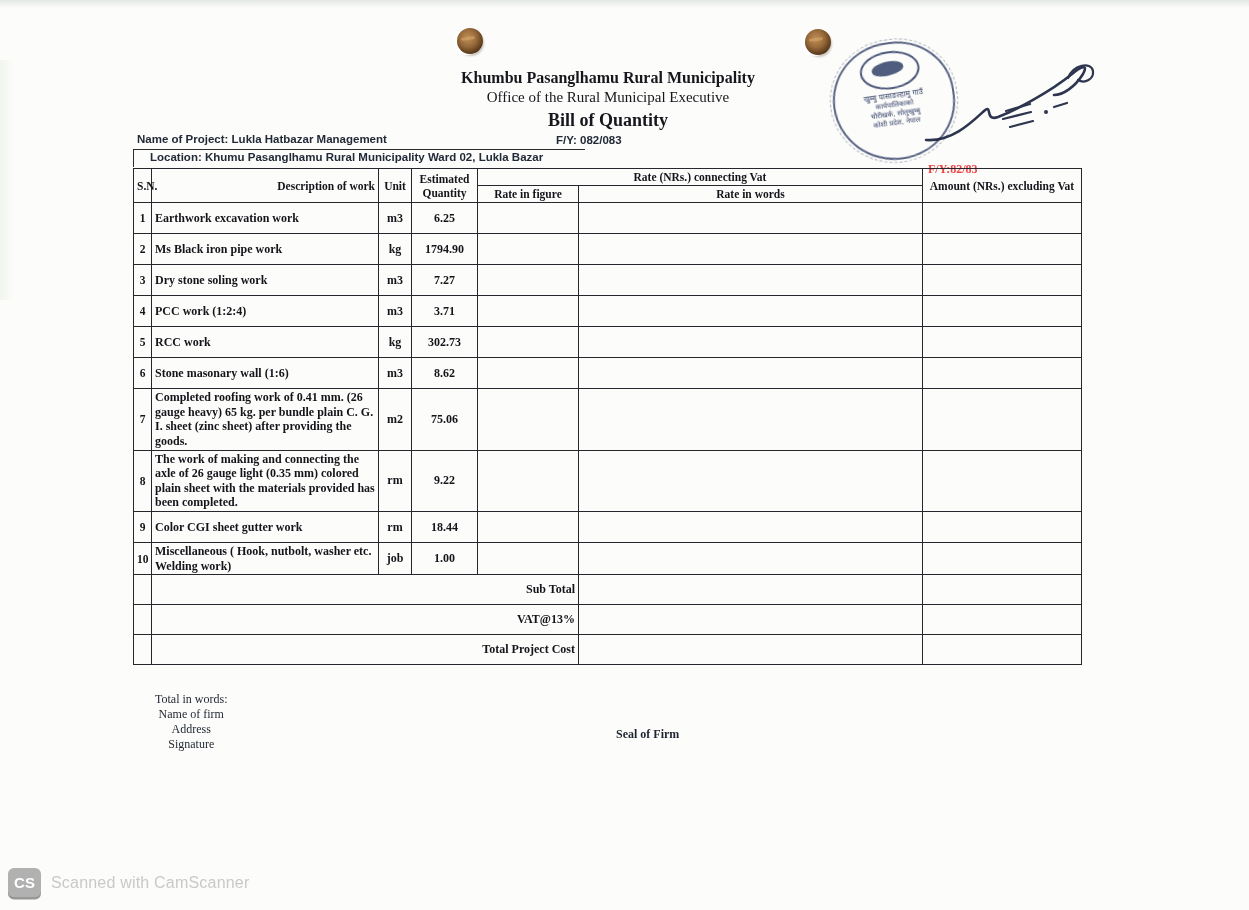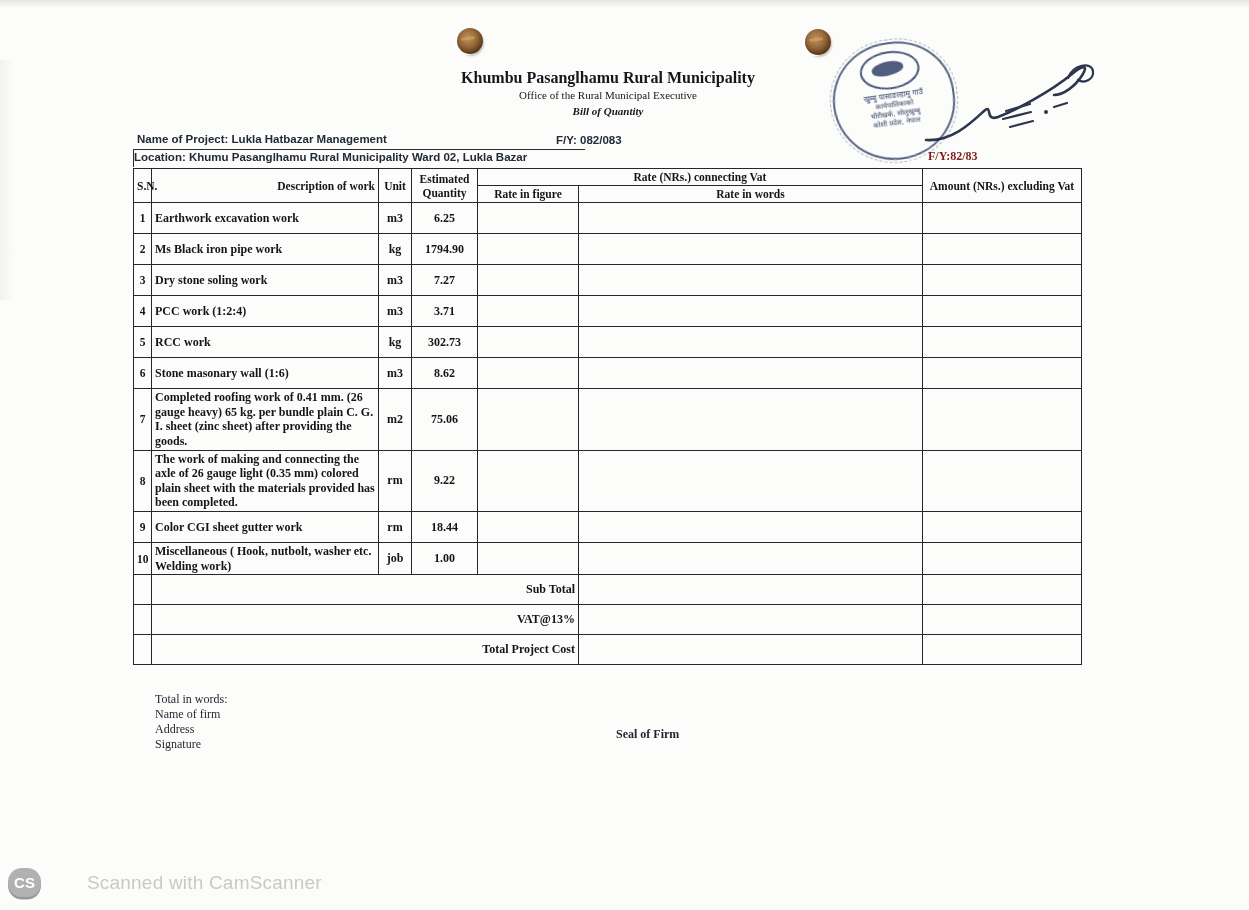--- a/index.html
+++ b/index.html
@@ -4,22 +4,22 @@
 <style>
   html,body{margin:0;padding:0;}
   body{width:1249px;height:910px;overflow:hidden;background:#e9e9e6;}
   .page{position:relative;width:1249px;height:910px;background:#fcfcfa;font-family:"Liberation Serif",serif;color:#16161d;}
   .page::before{content:"";position:absolute;left:0;top:0;width:100%;height:8px;background:linear-gradient(#d9ded9,rgba(255,255,255,0));opacity:.7;pointer-events:none;}
   .page::after{content:"";position:absolute;left:0;top:60px;width:14px;height:240px;background:linear-gradient(90deg,#eef4ea,rgba(255,255,255,0));opacity:.8;pointer-events:none;}
 
   
   .letterhead{position:absolute;left:398px;top:68px;width:420px;text-align:center;line-height:1.28;}
   .lh-title{font-size:16px;font-weight:bold;}
-  .lh-line{font-size:11px;}
-  .lh-doc{font-size:11px;font-weight:bold;margin-top:1px;font-style:italic;}
+  .lh-line{font-size:15px;}
+  .lh-doc{font-size:18px;font-weight:bold;margin-top:1px;}
 
   
   .fastener{position:absolute;width:26px;height:26px;border-radius:50%;
     background:radial-gradient(circle at 42% 38%, #c29158 0%, #96693a 40%, #573719 72%, #3a2311 100%);
     box-shadow:-3px 1px 0 rgba(255,255,255,.95), 1px 2px 2px rgba(60,40,20,.25);}
   .fastener::after{content:"";position:absolute;left:4px;top:9px;width:14px;height:3px;background:rgba(216,170,110,.55);border-radius:2px;transform:rotate(-8deg);}
   #fast1{left:457px;top:28px;}
   #fast2{left:805px;top:29px;}
 
   
@@ -29,47 +29,47 @@
   .stamp-logo{width:56px;height:34px;border:2px solid rgba(43,58,99,.85);border-radius:50%;margin-top:5px;position:relative;filter:blur(.3px);}
   .stamp-logo::after{content:"";position:absolute;left:10px;top:8px;width:32px;height:14px;background:rgba(43,58,99,.82);border-radius:50% 60% 45% 55%;transform:rotate(-7deg);}
   .stamp-text{margin-top:2px;text-align:center;font-family:"DejaVu Sans",sans-serif;font-size:7px;line-height:1.3;color:rgba(38,52,96,.92);filter:blur(.35px);white-space:nowrap;}
   .stamp-text .s0{font-size:7.5px;}
 
   
   .signature{position:absolute;left:922px;top:50px;width:184px;height:98px;}
 
   
   .fy-left{position:absolute;left:556px;top:134px;font-family:"Liberation Sans",sans-serif;font-size:11.5px;font-weight:bold;color:#222a38;}
-  .fy-right{position:absolute;left:928px;top:149px;font-size:12px;font-weight:bold;color:#7f1d1d;}
+  .fy-right{position:absolute;left:928px;top:162px;font-size:12px;font-weight:bold;color:#ef4444;}
 
   
   .proj-name{position:absolute;left:137px;top:133px;font-family:"Liberation Sans",sans-serif;font-size:11.5px;font-weight:bold;color:#222a38;}
-  .proj-loc{position:absolute;left:133px;top:149px;width:452px;height:18px;border-top:1.5px solid #2a2a30;border-left:1.5px solid #2a2a30;font-family:"Liberation Sans",sans-serif;font-size:11.5px;font-weight:bold;color:#222a38;padding:1px 0 0 0;box-sizing:border-box;}
+  .proj-loc{position:absolute;left:133px;top:149px;width:452px;height:18px;border-top:1.5px solid #2a2a30;border-left:1.5px solid #2a2a30;font-family:"Liberation Sans",sans-serif;font-size:11.5px;font-weight:bold;color:#222a38;padding:1px 0 0 16px;box-sizing:border-box;}
 
   
   table.boq{position:absolute;left:133px;top:168px;width:948px;border-collapse:collapse;table-layout:fixed;font-size:12px;font-weight:bold;color:#14141b;}
   table.boq th, table.boq td{border:1.5px solid #26262c;padding:1px 3px;vertical-align:middle;line-height:1.22;}
   table.boq th{font-size:11.5px;}
   th.h-sn{font-size:9.5px;padding:0;}
   th.h-desc{text-align:right;margin-left:26px;}
   td.c-sn{text-align:center;font-size:11.5px;padding:0;}
   td.c-desc{text-align:left;}
   td.c-mid{text-align:center;}
   tbody tr{height:31px;}
   tr.foot{height:30px;}
   td.f-label{text-align:right;}
 
   
-  .foot-labels{position:absolute;left:155px;top:692px;font-size:12px;color:#1d2430;line-height:15px;}
+  .foot-labels{position:absolute;left:155px;top:692px;font-size:12px;color:#1d2430;line-height:15px;text-align:center;}
   .seal{position:absolute;left:616px;top:727px;font-size:12px;font-weight:bold;color:#1d2430;}
 
   
   .watermark{position:absolute;left:8px;top:868px;display:flex;align-items:center;gap:10px;}
-  .cs-badge{width:33px;height:29px;border-radius:14px;background:#b1b1b1;box-shadow:0 2.5px 0 #989898;display:flex;align-items:center;justify-content:center;font-family:"Liberation Sans",sans-serif;font-weight:bold;font-size:15px;color:#ffffff;}
-  .cs-text{font-family:"Liberation Sans",sans-serif;font-size:19px;color:#c9c9c9;letter-spacing:.2px;margin-left:36px;}
+  .cs-badge{width:33px;height:29px;border-radius:6px;background:#b1b1b1;box-shadow:0 2.5px 0 #989898;display:flex;align-items:center;justify-content:center;font-family:"Liberation Sans",sans-serif;font-weight:bold;font-size:15px;color:#ffffff;}
+  .cs-text{font-family:"Liberation Sans",sans-serif;font-size:16px;color:#c9c9c9;letter-spacing:.2px;}
 </style>
 </head>
 <body>
 
 <div class="page">
 
   <div class="fastener" id="fast1"></div>
   <div class="fastener" id="fast2"></div>
 
   <div class="letterhead">

